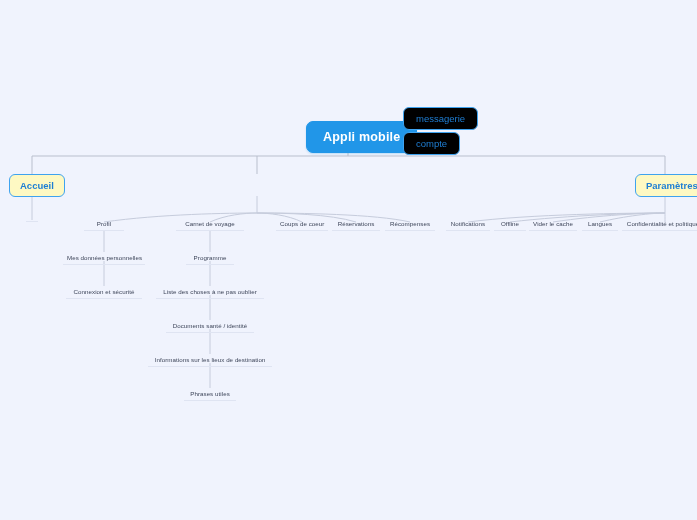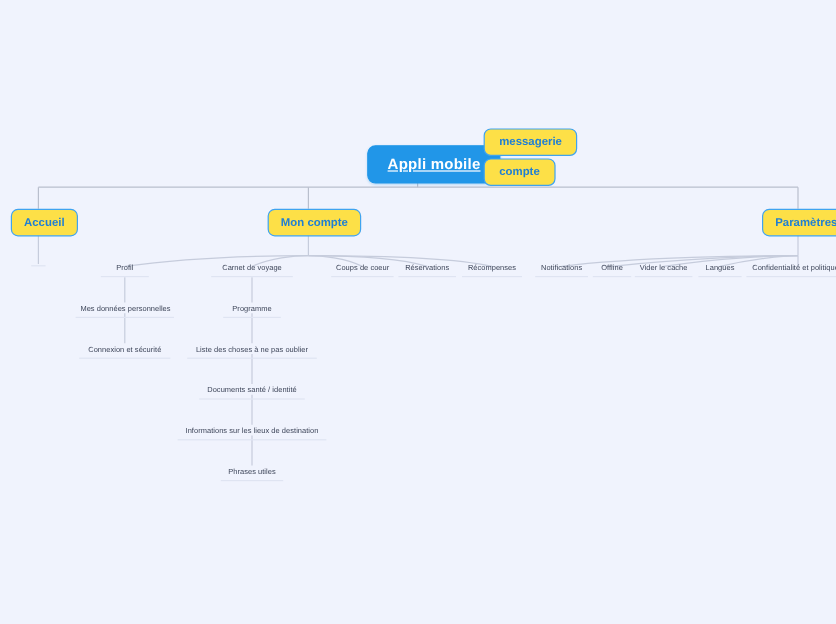--- a/index.html
+++ b/index.html
@@ -40,38 +40,37 @@
     background: #2196e8;
     color: #ffffff;
     border: 1px solid #2196e8;
     border-radius: 7px;
     font-size: 12.5px;
     font-weight: bold;
     letter-spacing: 0.2px;
     padding: 8px 16px;
     text-align: center;
     box-shadow: 0 1px 2px rgba(33,150,232,0.25);
-    text-decoration: underline;
   }
 
   
   .node-float {
-    background: #fde047;
+    background: #000000;
     color: #1f7fd4;
     border: 1.6px solid #3fa3ef;
     border-radius: 6px;
     font-size: 9.5px;
-    font-weight: bold;
+    font-weight: normal;
     padding: 5px 12px;
     text-align: center;
   }
 
   
   .node-l1 {
-    background: #fde047;
+    background: #fef9c3;
     color: #1f7fd4;
     border: 1.6px solid #3fa3ef;
     border-radius: 6px;
     font-size: 9.5px;
     font-weight: bold;
     padding: 5px 10px;
     text-align: center;
   }
 
   
@@ -132,21 +131,20 @@
     <path d="M210,329 L210,354" stroke="#c6ccdc"></path>
     <path d="M210,363 L210,388" stroke="#c6ccdc"></path>
   </svg>
 
   <div class="node node-root" style="left:306px; top:121px;">Appli mobile</div>
 
   <div class="node node-float" style="left:403px; top:107px;">messagerie</div>
   <div class="node node-float" style="left:403px; top:132px;">compte</div>
 
   <div class="node node-l1" style="left:9px; top:174px;">Accueil</div>
-  <div class="node node-l1" style="left:223px; top:174px;">Mon compte</div>
   <div class="node node-l1" style="left:635px; top:174px;">Paramètres</div>
 
   <div class="node node-stub" style="left:26px; top:221px;"></div>
 
   <div class="node node-leaf" style="left:84px; top:220px; width:40px;">Profil</div>
   <div class="node node-leaf" style="left:176px; top:220px; width:68px;">Carnet de voyage</div>
   <div class="node node-leaf" style="left:276px; top:220px; width:52px;">Coups de coeur</div>
   <div class="node node-leaf" style="left:332px; top:220px; width:48px;">Réservations</div>
   <div class="node node-leaf" style="left:385px; top:220px; width:50px;">Récompenses</div>
 

